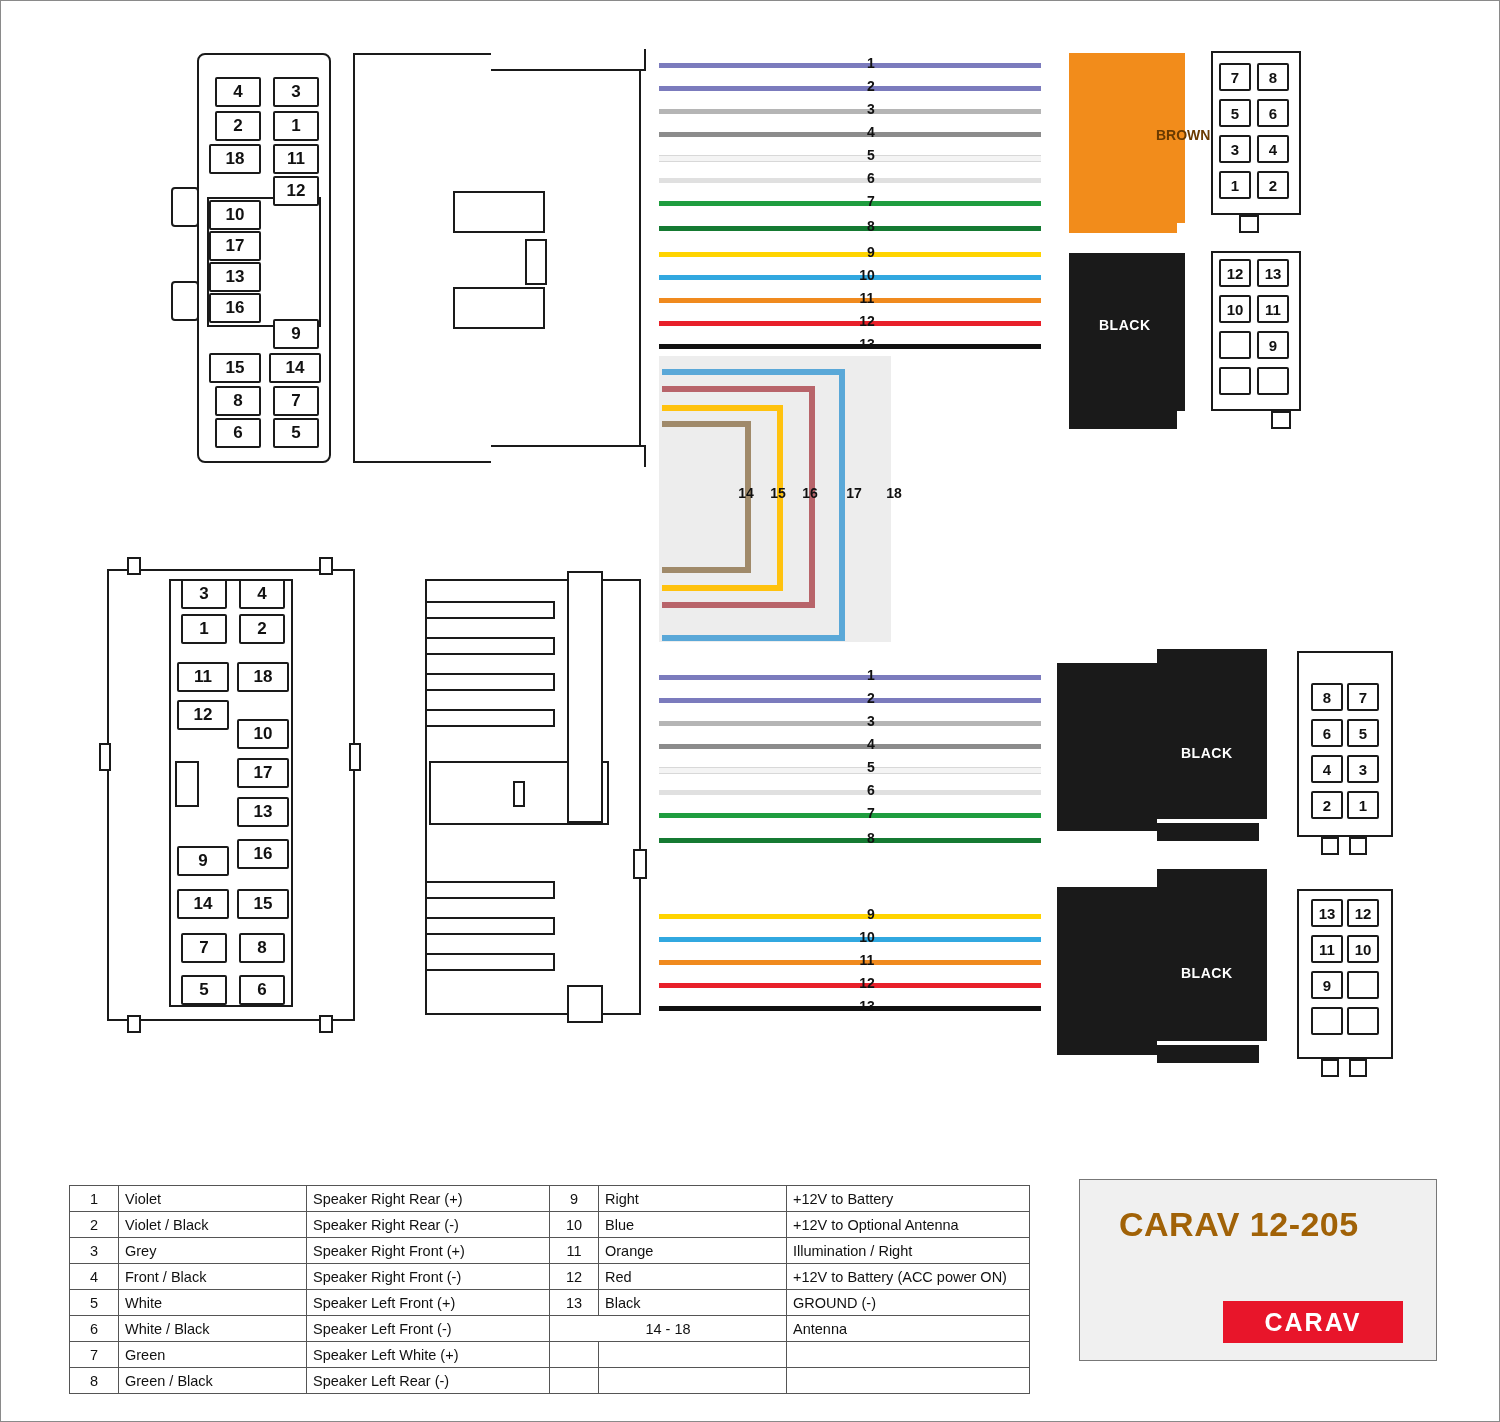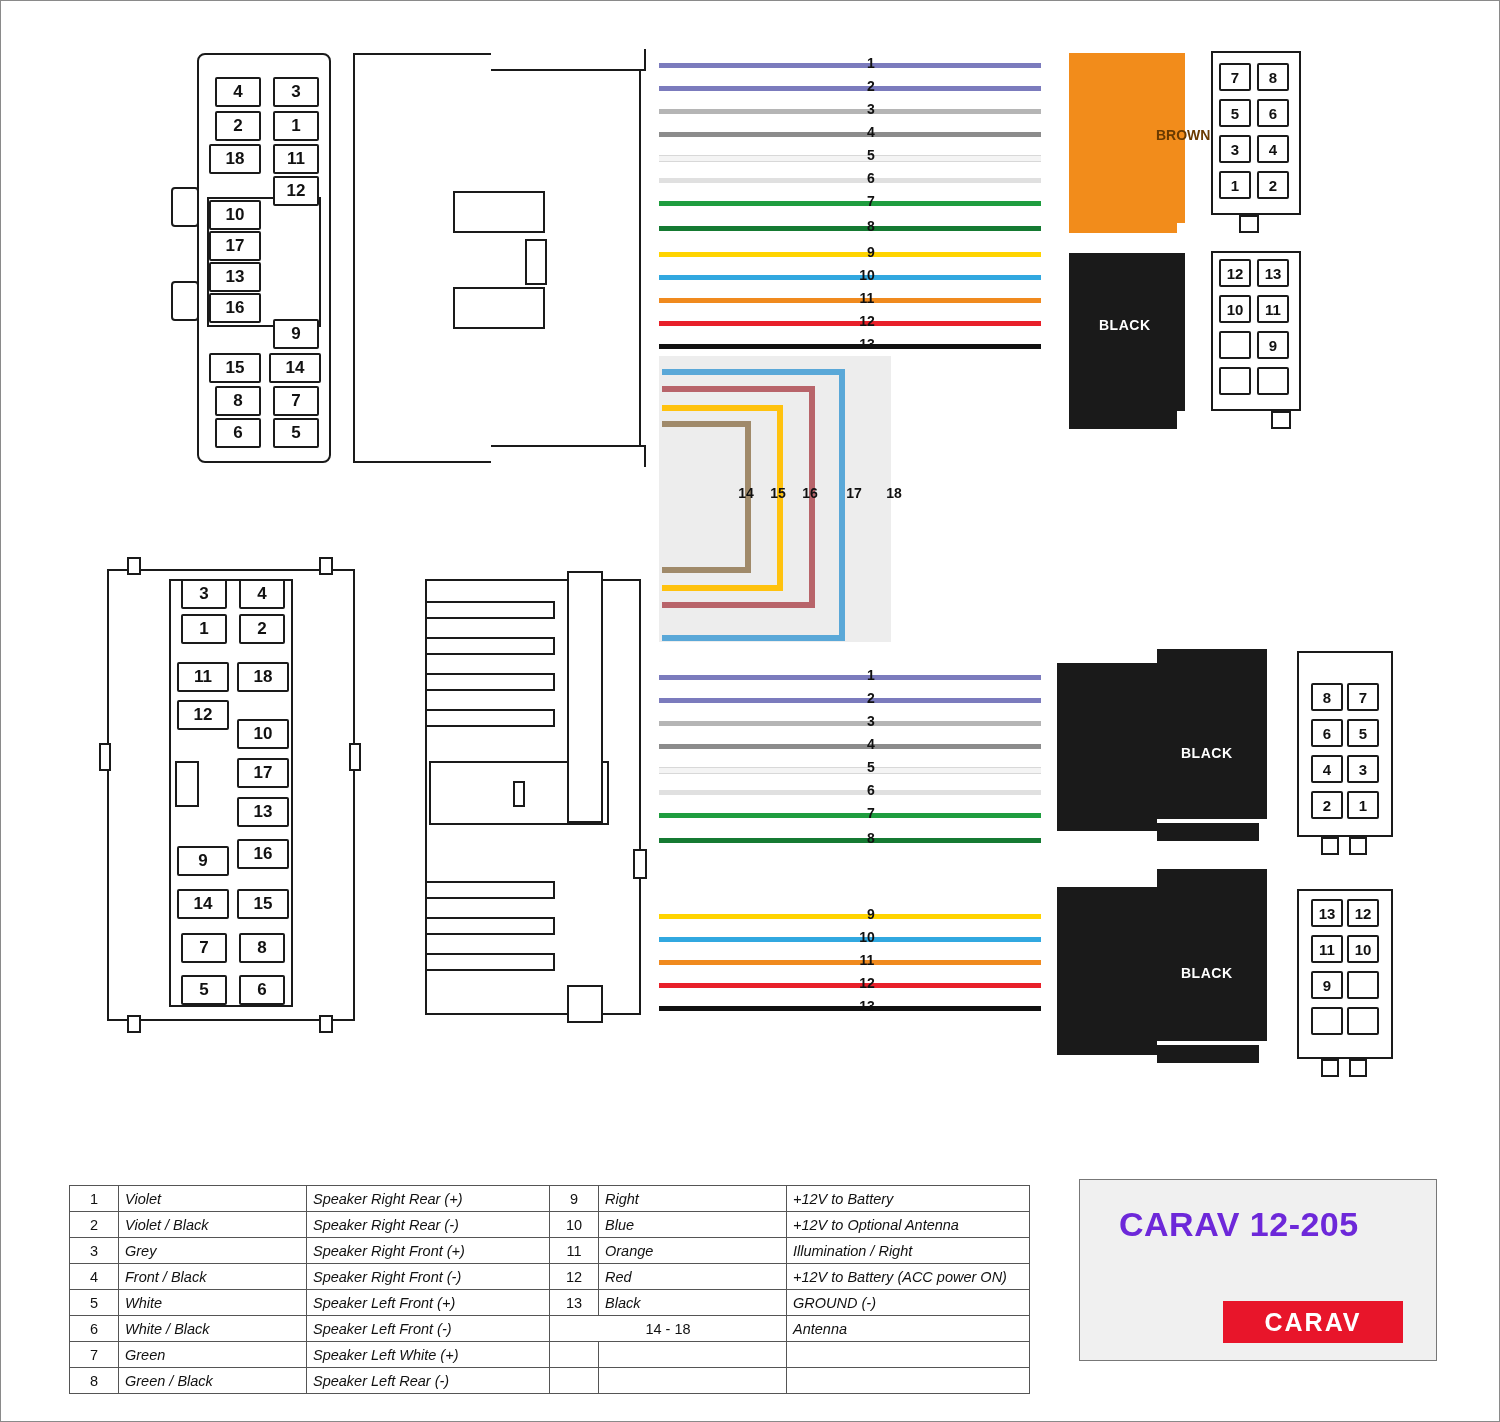--- a/index.html
+++ b/index.html
@@ -12,24 +12,24 @@
   .wire{position:absolute;height:5px;}
   .wnum{position:absolute;font-size:14px;font-weight:bold;color:#111;text-align:center;width:26px;}
   .blk{position:absolute;background:#1a1a1a;}
   .blklabel{position:absolute;color:#fff;font-size:14px;font-weight:bold;letter-spacing:.5px;}
   .orangeblk{position:absolute;background:#f28c1b;}
   .orangelabel{position:absolute;color:#6a3a00;font-size:14px;font-weight:bold;}
   .warn{position:absolute;color:#e8202a;font-size:21px;font-weight:bold;}
   table.legend{position:absolute;border-collapse:collapse;font-size:14.5px;color:#111;}
   table.legend td{border:1px solid #555;padding:2px 6px;height:21px;}
   .c-num{width:36px;text-align:center;}
-  .c-col{width:175px;font-style:italic;}
-  .c-desc{width:230px;font-style:italic;}
+  .c-col{width:175px;}
+  .c-desc{width:230px;}
   .brandbox{position:absolute;border:1px solid #777;background:#f0f0f0;}
-  .brandtitle{position:absolute;font-size:34px;font-weight:bold;color:#6d28d9;letter-spacing:.5px;}
+  .brandtitle{position:absolute;font-size:34px;font-weight:bold;color:#a16207;letter-spacing:.5px;}
   .brandlogo{position:absolute;background:#e8152a;color:#fff;font-weight:bold;font-size:25px;letter-spacing:2px;display:flex;align-items:center;justify-content:center;}
   .graybar{position:absolute;background:#ededed;}
 </style>
 </head>
 <body>
 
 <div id="page">
 
   <div class="outline" style="left:196px;top:52px;width:134px;height:410px;border-radius:8px;"></div>
   <div class="outline" style="left:170px;top:186px;width:28px;height:40px;border-radius:4px;"></div>

